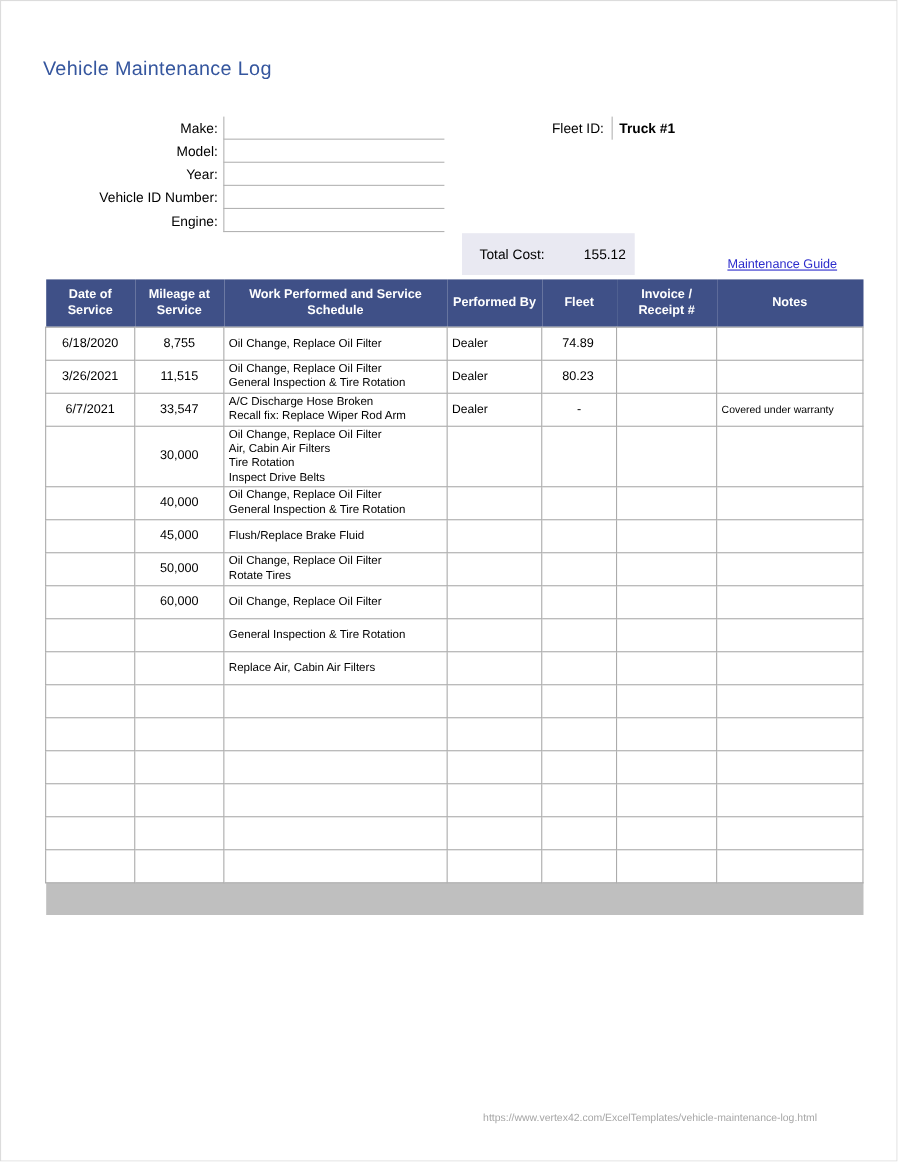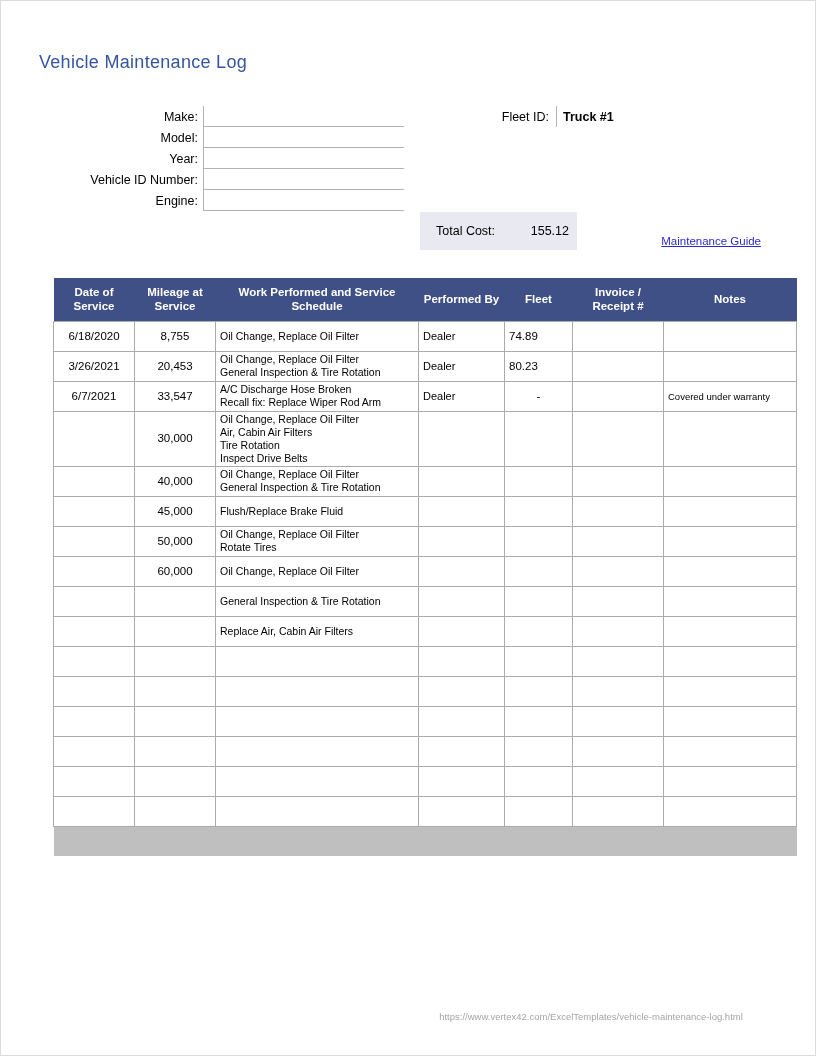--- a/index.html
+++ b/index.html
@@ -53,37 +53,37 @@
     display:flex;align-items:center;justify-content:space-between;
     padding:0 8px 0 16px;font-size:12.5px;margin-left:20px;
   }
   
   .guide-link{
     position:absolute;right:54px;top:234px;font-size:11.5px;
     color:var(--link-blue);text-decoration:underline;cursor:pointer;
   }
   
   .log{
-    position:absolute;left:52px;top:253px;width:743px;
-    border-collapse:collapse;table-layout:fixed;margin-top:24px;
+    position:absolute;left:40px;top:253px;width:743px;
+    border-collapse:collapse;table-layout:fixed;
   }
   .log thead th{
     background:var(--header-navy);color:#fff;font-size:11.5px;font-weight:bold;
     height:43px;text-align:center;vertical-align:middle;padding:0 4px;
     line-height:14px;border:none;box-sizing:border-box;
   }
   .log tbody td{
     border:1px solid var(--border-gray);background:#fff;
     font-size:11px;line-height:13px;height:27px;padding:1px 4px;
     vertical-align:middle;box-sizing:content-box;overflow:hidden;
   }
   .log td.c-date,.log td.c-mileage{text-align:center;font-size:11.5px;}
   .log td.c-work{font-size:10.5px;white-space:pre-line;}
   .log td.c-by{font-size:11px;}
-  .log td.c-cost{text-align:left;padding-right:6px;font-size:11.5px;}
+  .log td.c-cost{text-align:center;padding-right:6px;font-size:11.5px;}
   .log td.c-cost.dash{text-align:center;padding-right:4px;}
   .log td.c-notes{font-size:9.5px;}
   .log tr.gray-bar td{
     background:var(--bar-gray);border-left:none;border-right:none;border-bottom:none;
     height:27px;
   }
   .footer-url{
     position:absolute;left:360px;top:1010px;width:460px;text-align:center;
     font-size:9.5px;color:var(--footer-gray);
   }
@@ -161,21 +161,21 @@
     <td class="c-mileage">8,755</td>
     <td class="c-work">Oil Change, Replace Oil Filter</td>
     <td class="c-by">Dealer</td>
     <td class="c-cost">74.89</td>
     <td class="c-invoice"></td>
     <td class="c-notes"></td>
   </tr>
 
   <tr>
     <td class="c-date">3/26/2021</td>
-    <td class="c-mileage">20,453</td>
+    <td class="c-mileage">11,515</td>
     <td class="c-work">Oil Change, Replace Oil Filter
 General Inspection &amp; Tire Rotation</td>
     <td class="c-by">Dealer</td>
     <td class="c-cost">80.23</td>
     <td class="c-invoice"></td>
     <td class="c-notes"></td>
   </tr>
 
   <tr>
     <td class="c-date">6/7/2021</td>

